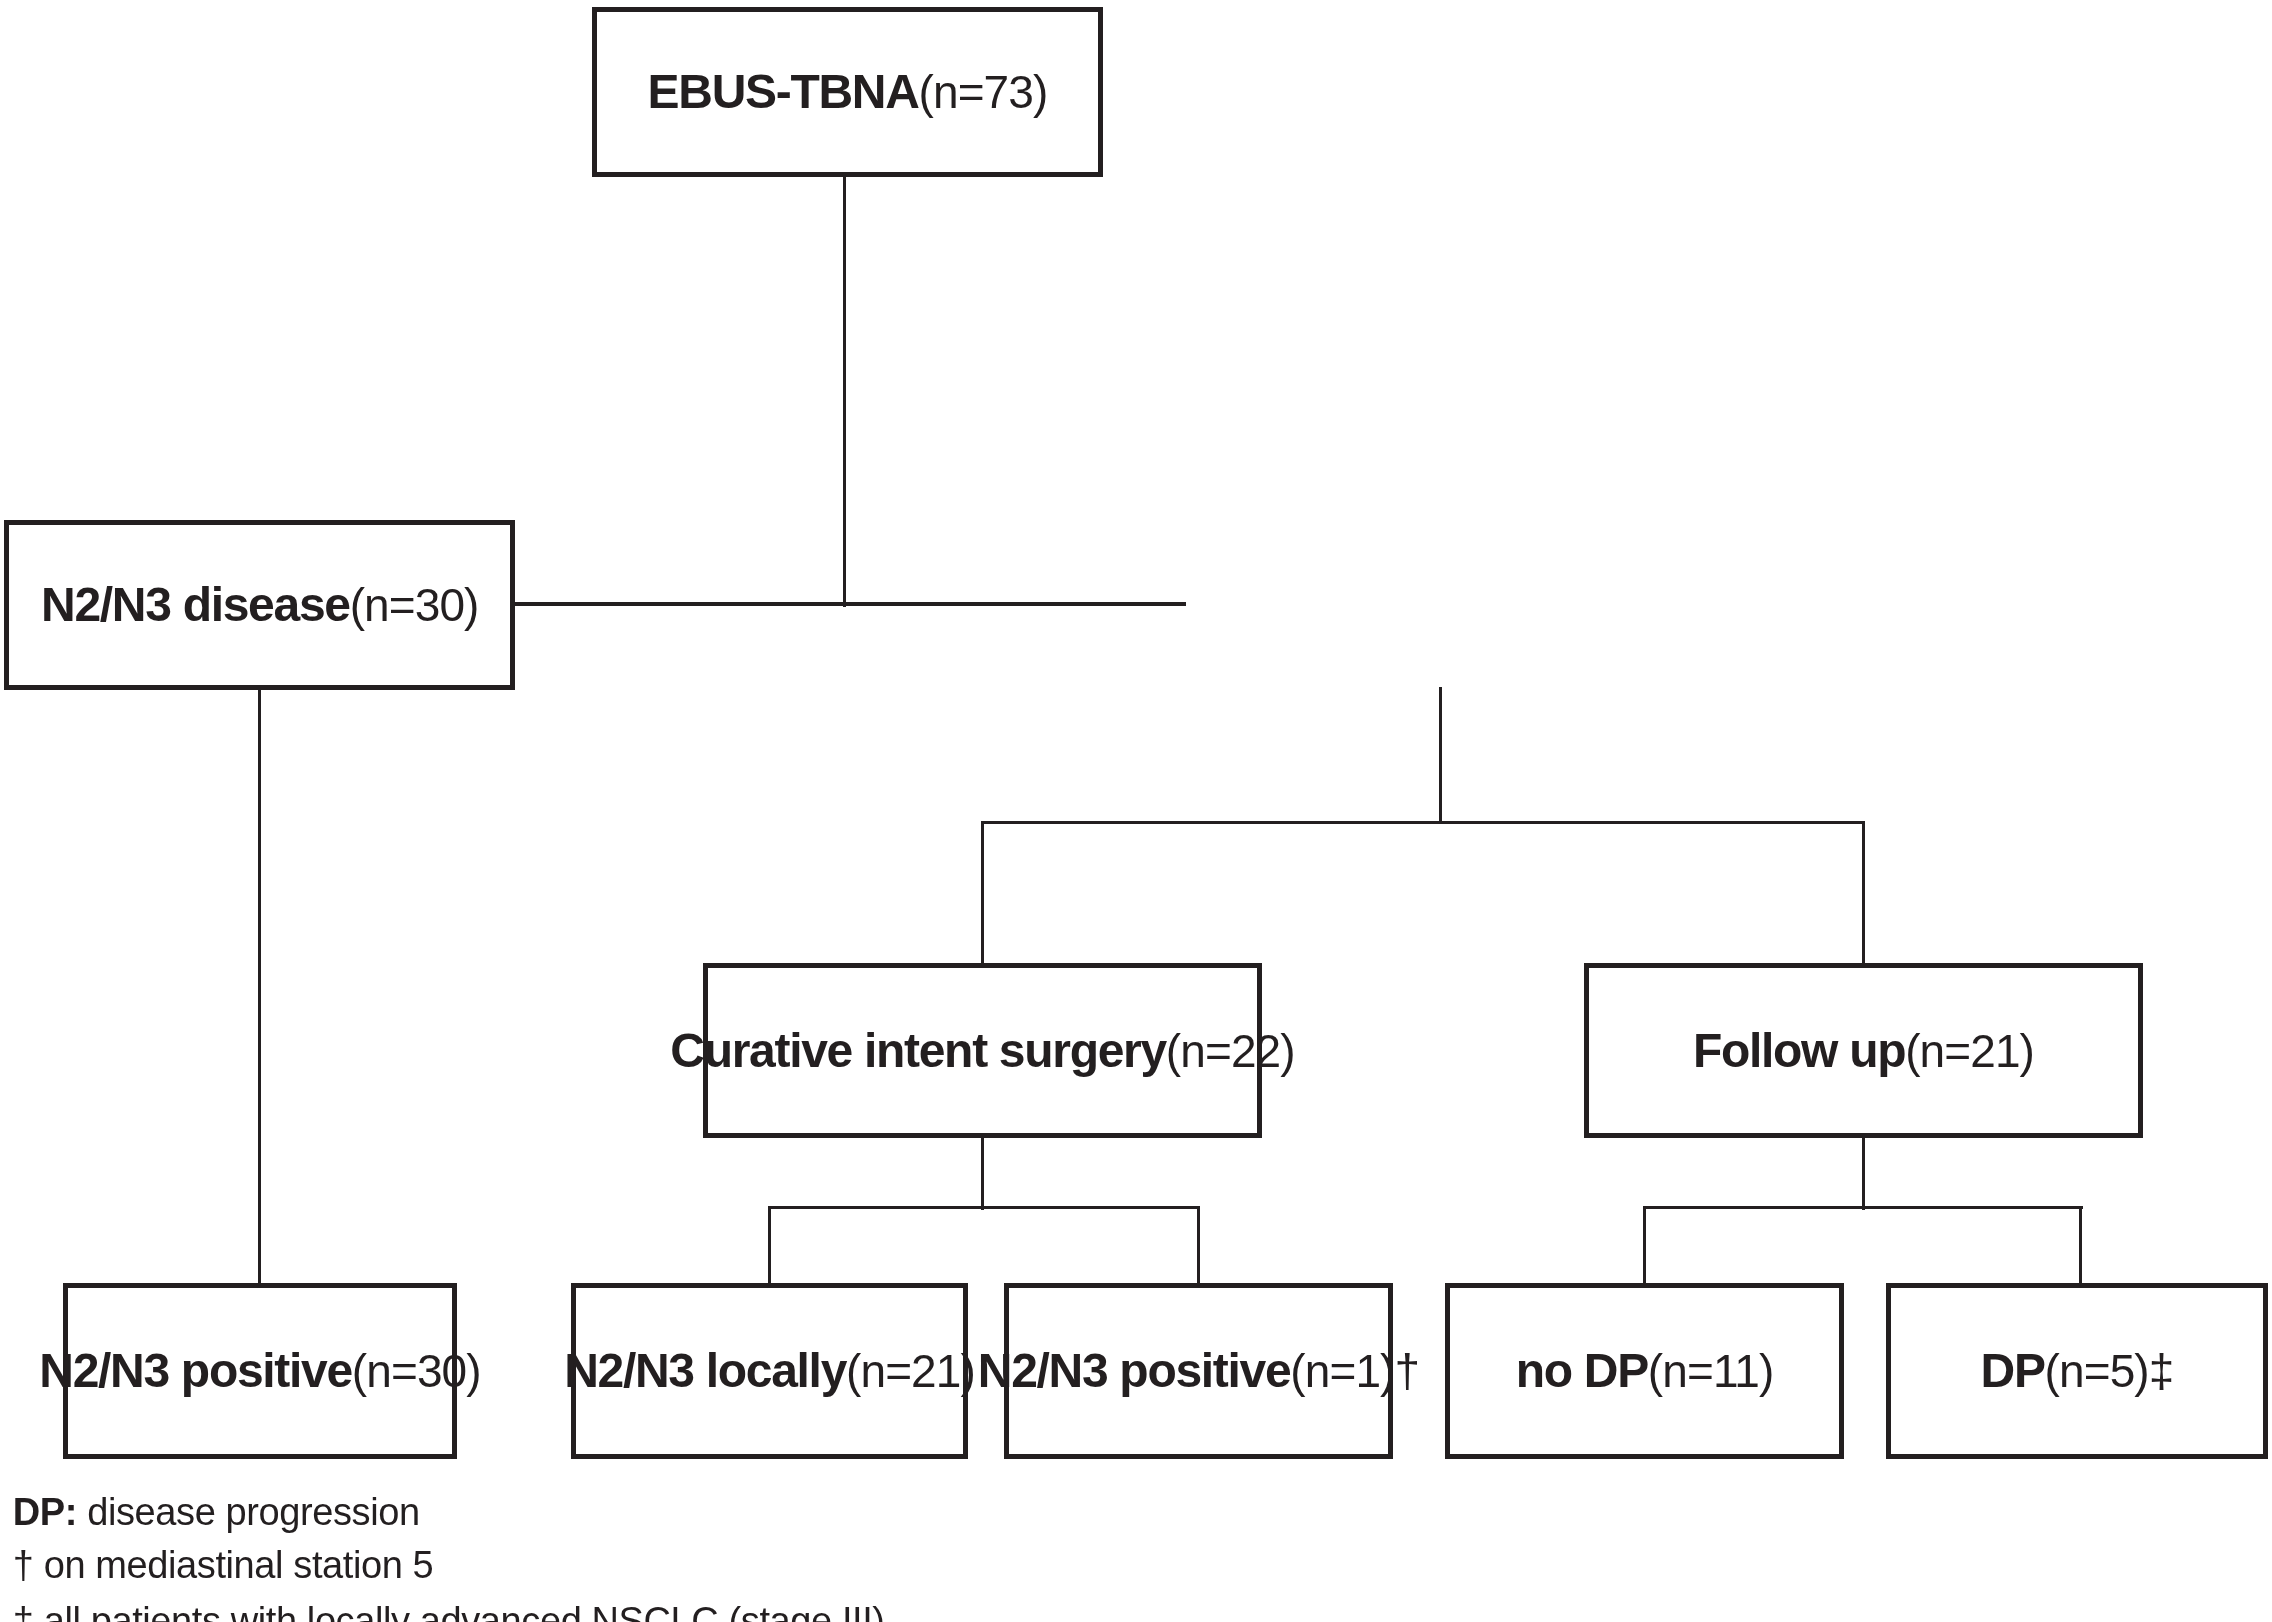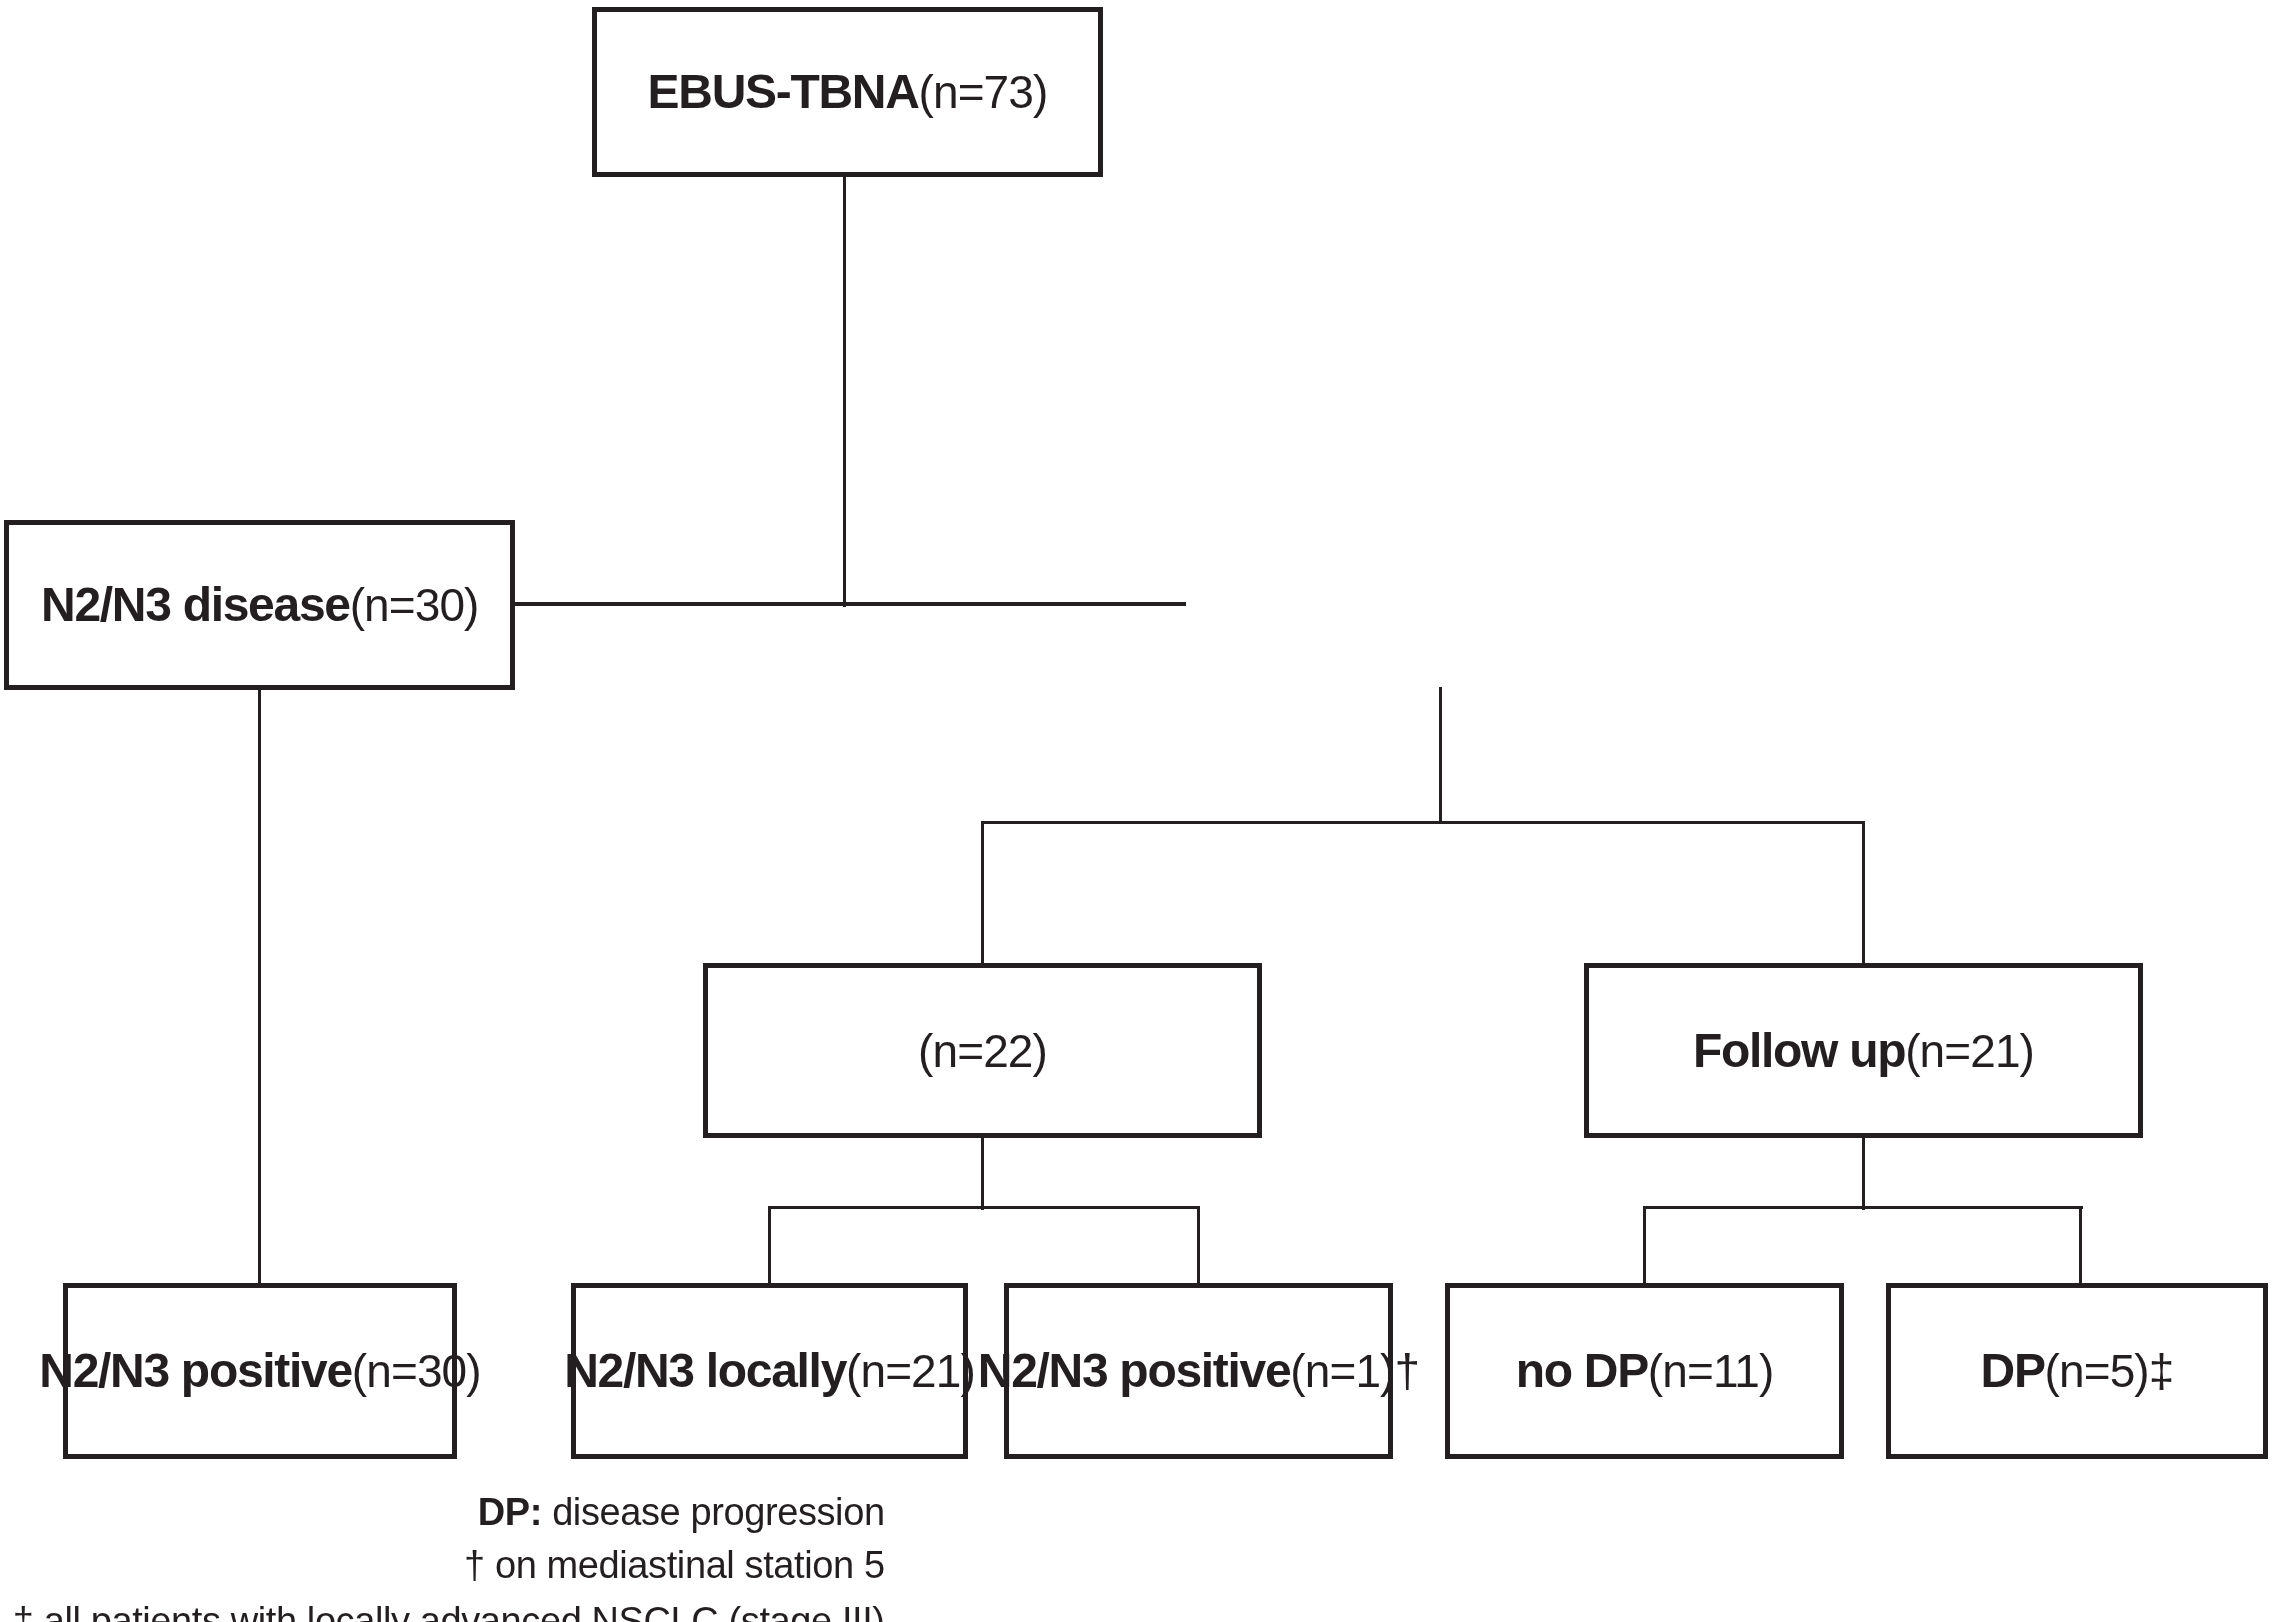--- a/index.html
+++ b/index.html
@@ -45,21 +45,21 @@
     z-index: 1;
   }
   .footnotes {
     position: absolute;
     left: 12.8px;
     top: 1490px;
     font-size: 38px;
     letter-spacing: -0.4px;
     line-height: 1.18;
   }
-  .fn { margin-bottom: 7.7px; white-space: nowrap; text-align: right; }
+  .fn { margin-bottom: 7.7px; white-space: nowrap; }
   .fn:last-child { margin-top: 12px; }
   .fn .prefix { font-weight: bold; margin-right: 10.2px; }
 </style>
 </head>
 <body>
 
 <div id="canvas" style="--ink: #231f20; --bg: #ffffff;">
 
   <div class="line" style="left:843px;  top:174px;  width:3.4px;   height:433px"></div>
   <div class="line" style="left:513px;  top:602px;  width:673px; height:4.3px"></div>
@@ -82,20 +82,21 @@
     <div class="cnt">(n=73)</div>
   </div>
 
   <div class="node" style="left:4.3px;    top:520px;  width:511px; height:170px">
     <div class="lbl">N2/N3 disease</div>
     <div class="cnt">(n=30)</div>
   </div>
 
 
   <div class="node" style="left:703px;  top:963px; width:559px; height:175px">
+    <div class="lbl">Curative intent surgery</div>
     <div class="cnt">(n=22)</div>
   </div>
 
   <div class="node" style="left:1584px; top:963px; width:559px; height:175px">
     <div class="lbl">Follow up</div>
     <div class="cnt">(n=21)</div>
   </div>
 
   <div class="node" style="left:63px;   top:1283px; width:394px; height:176px">
     <div class="lbl">N2/N3 positive</div>

